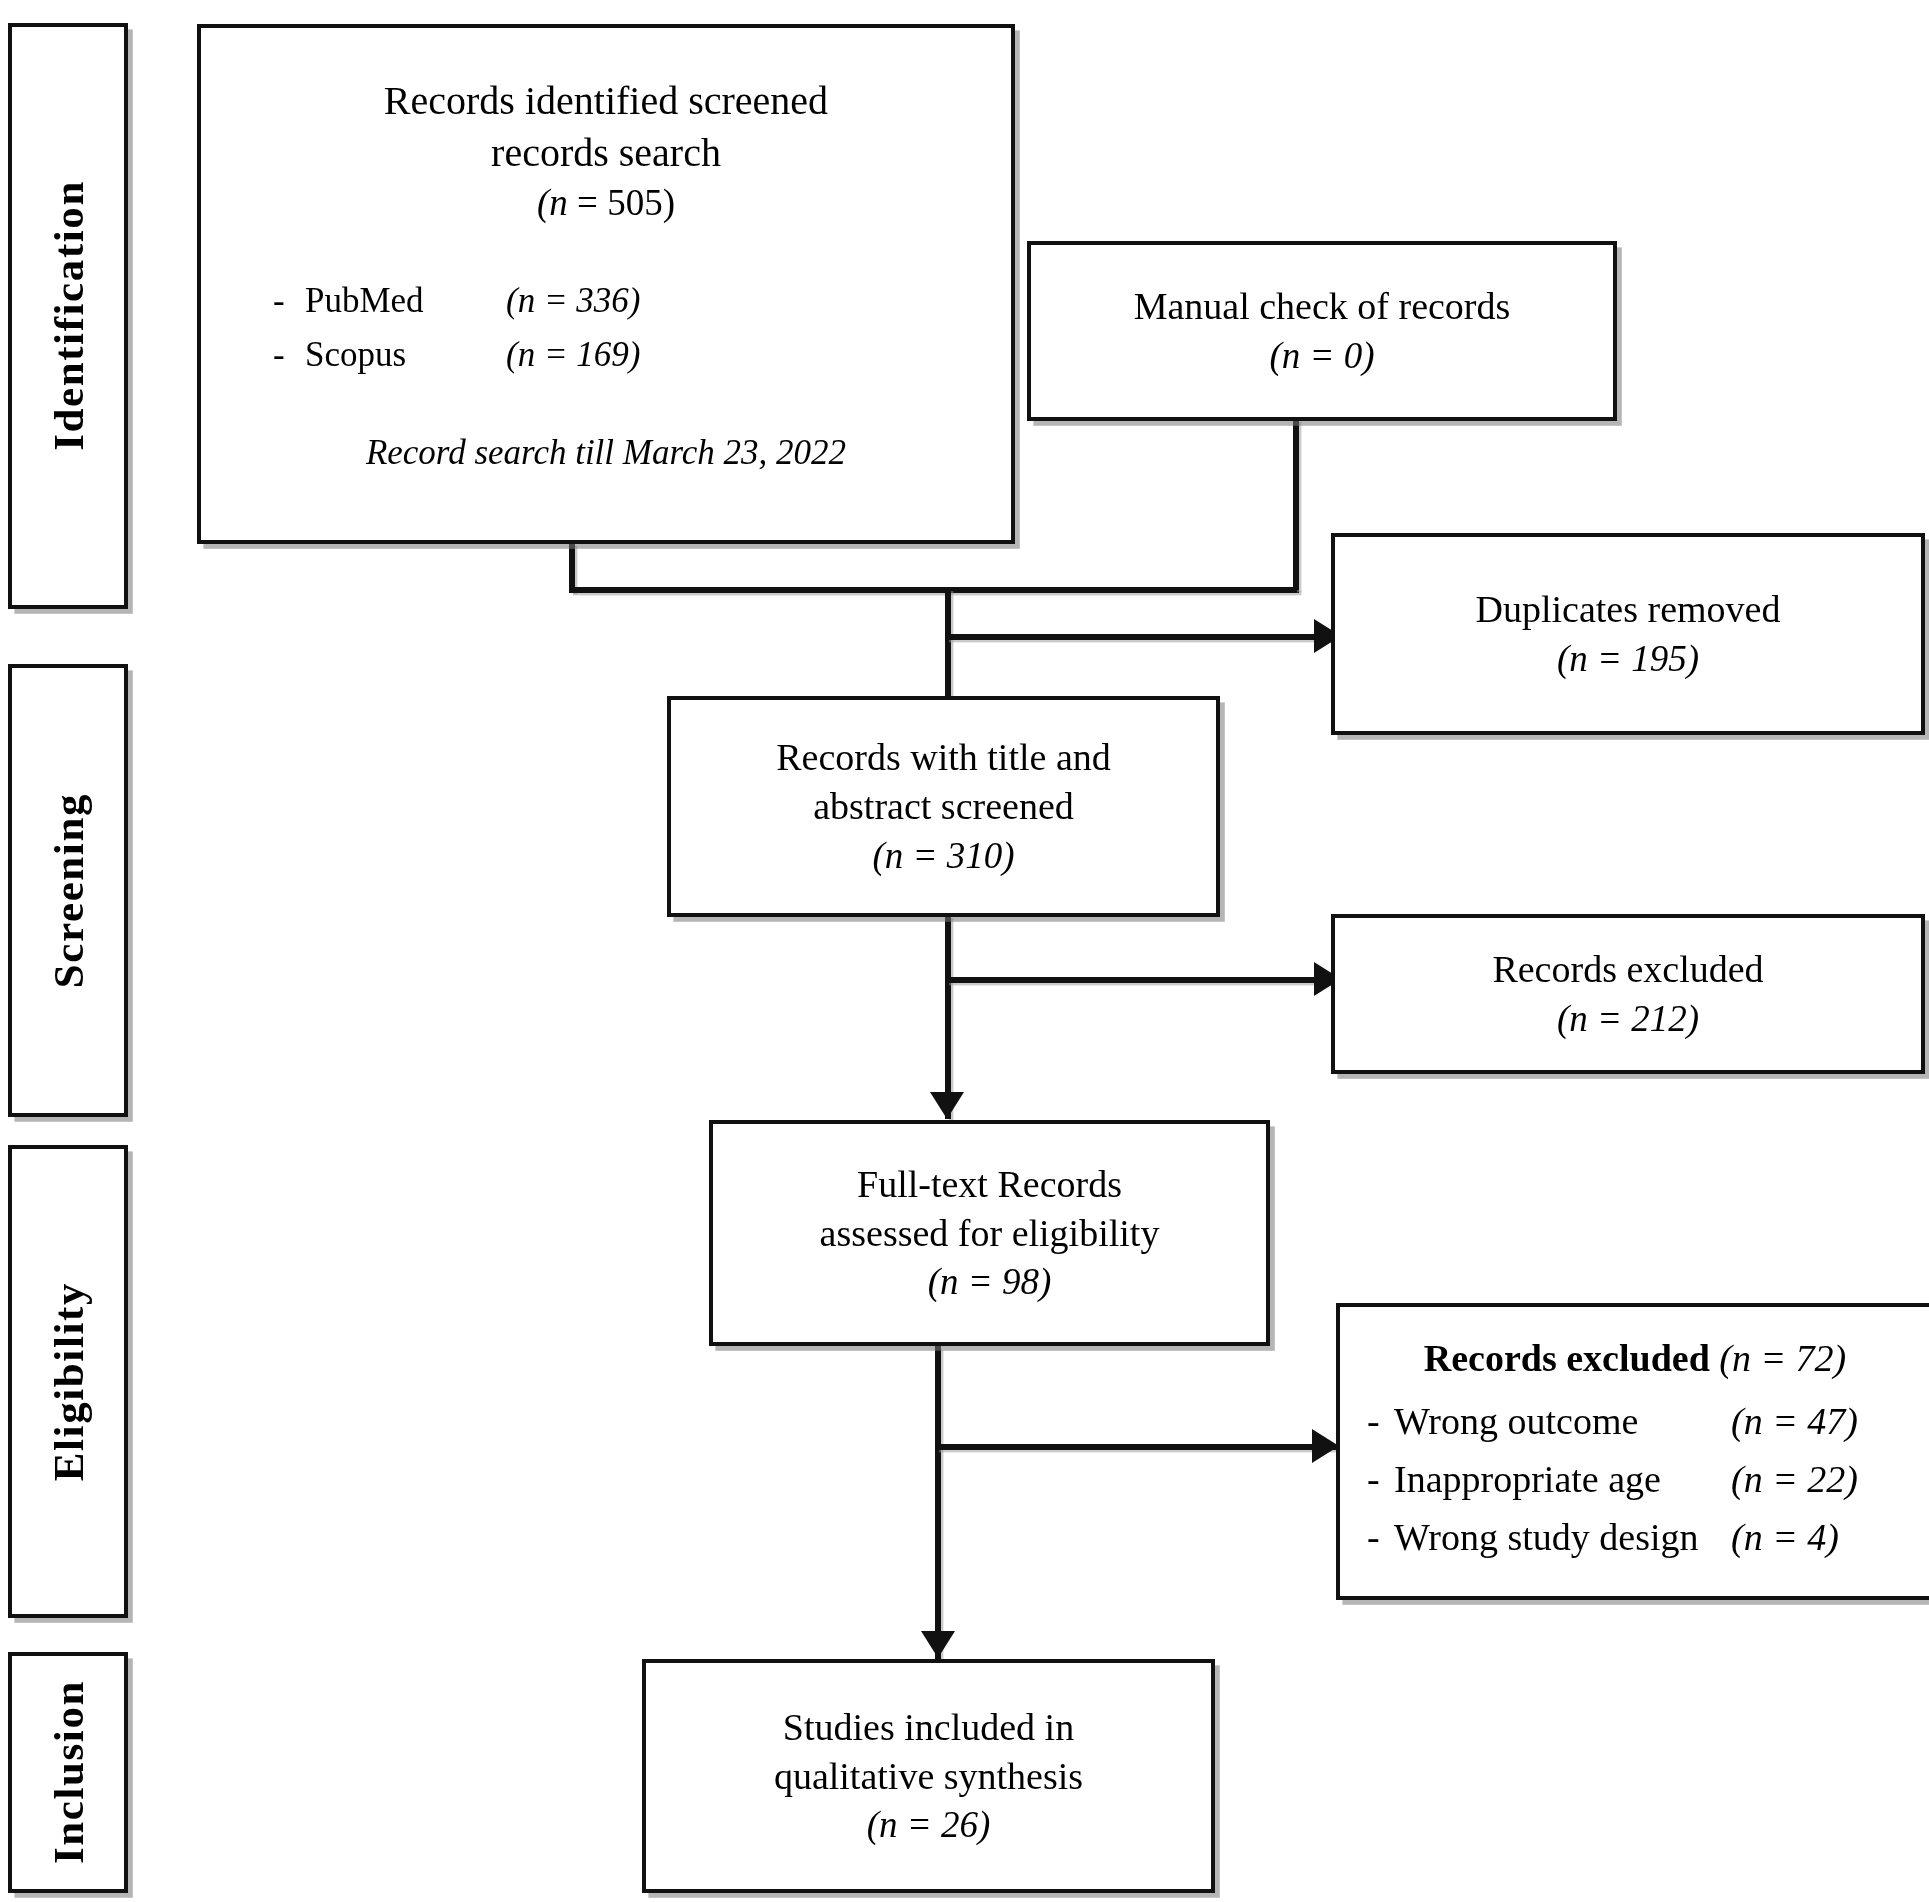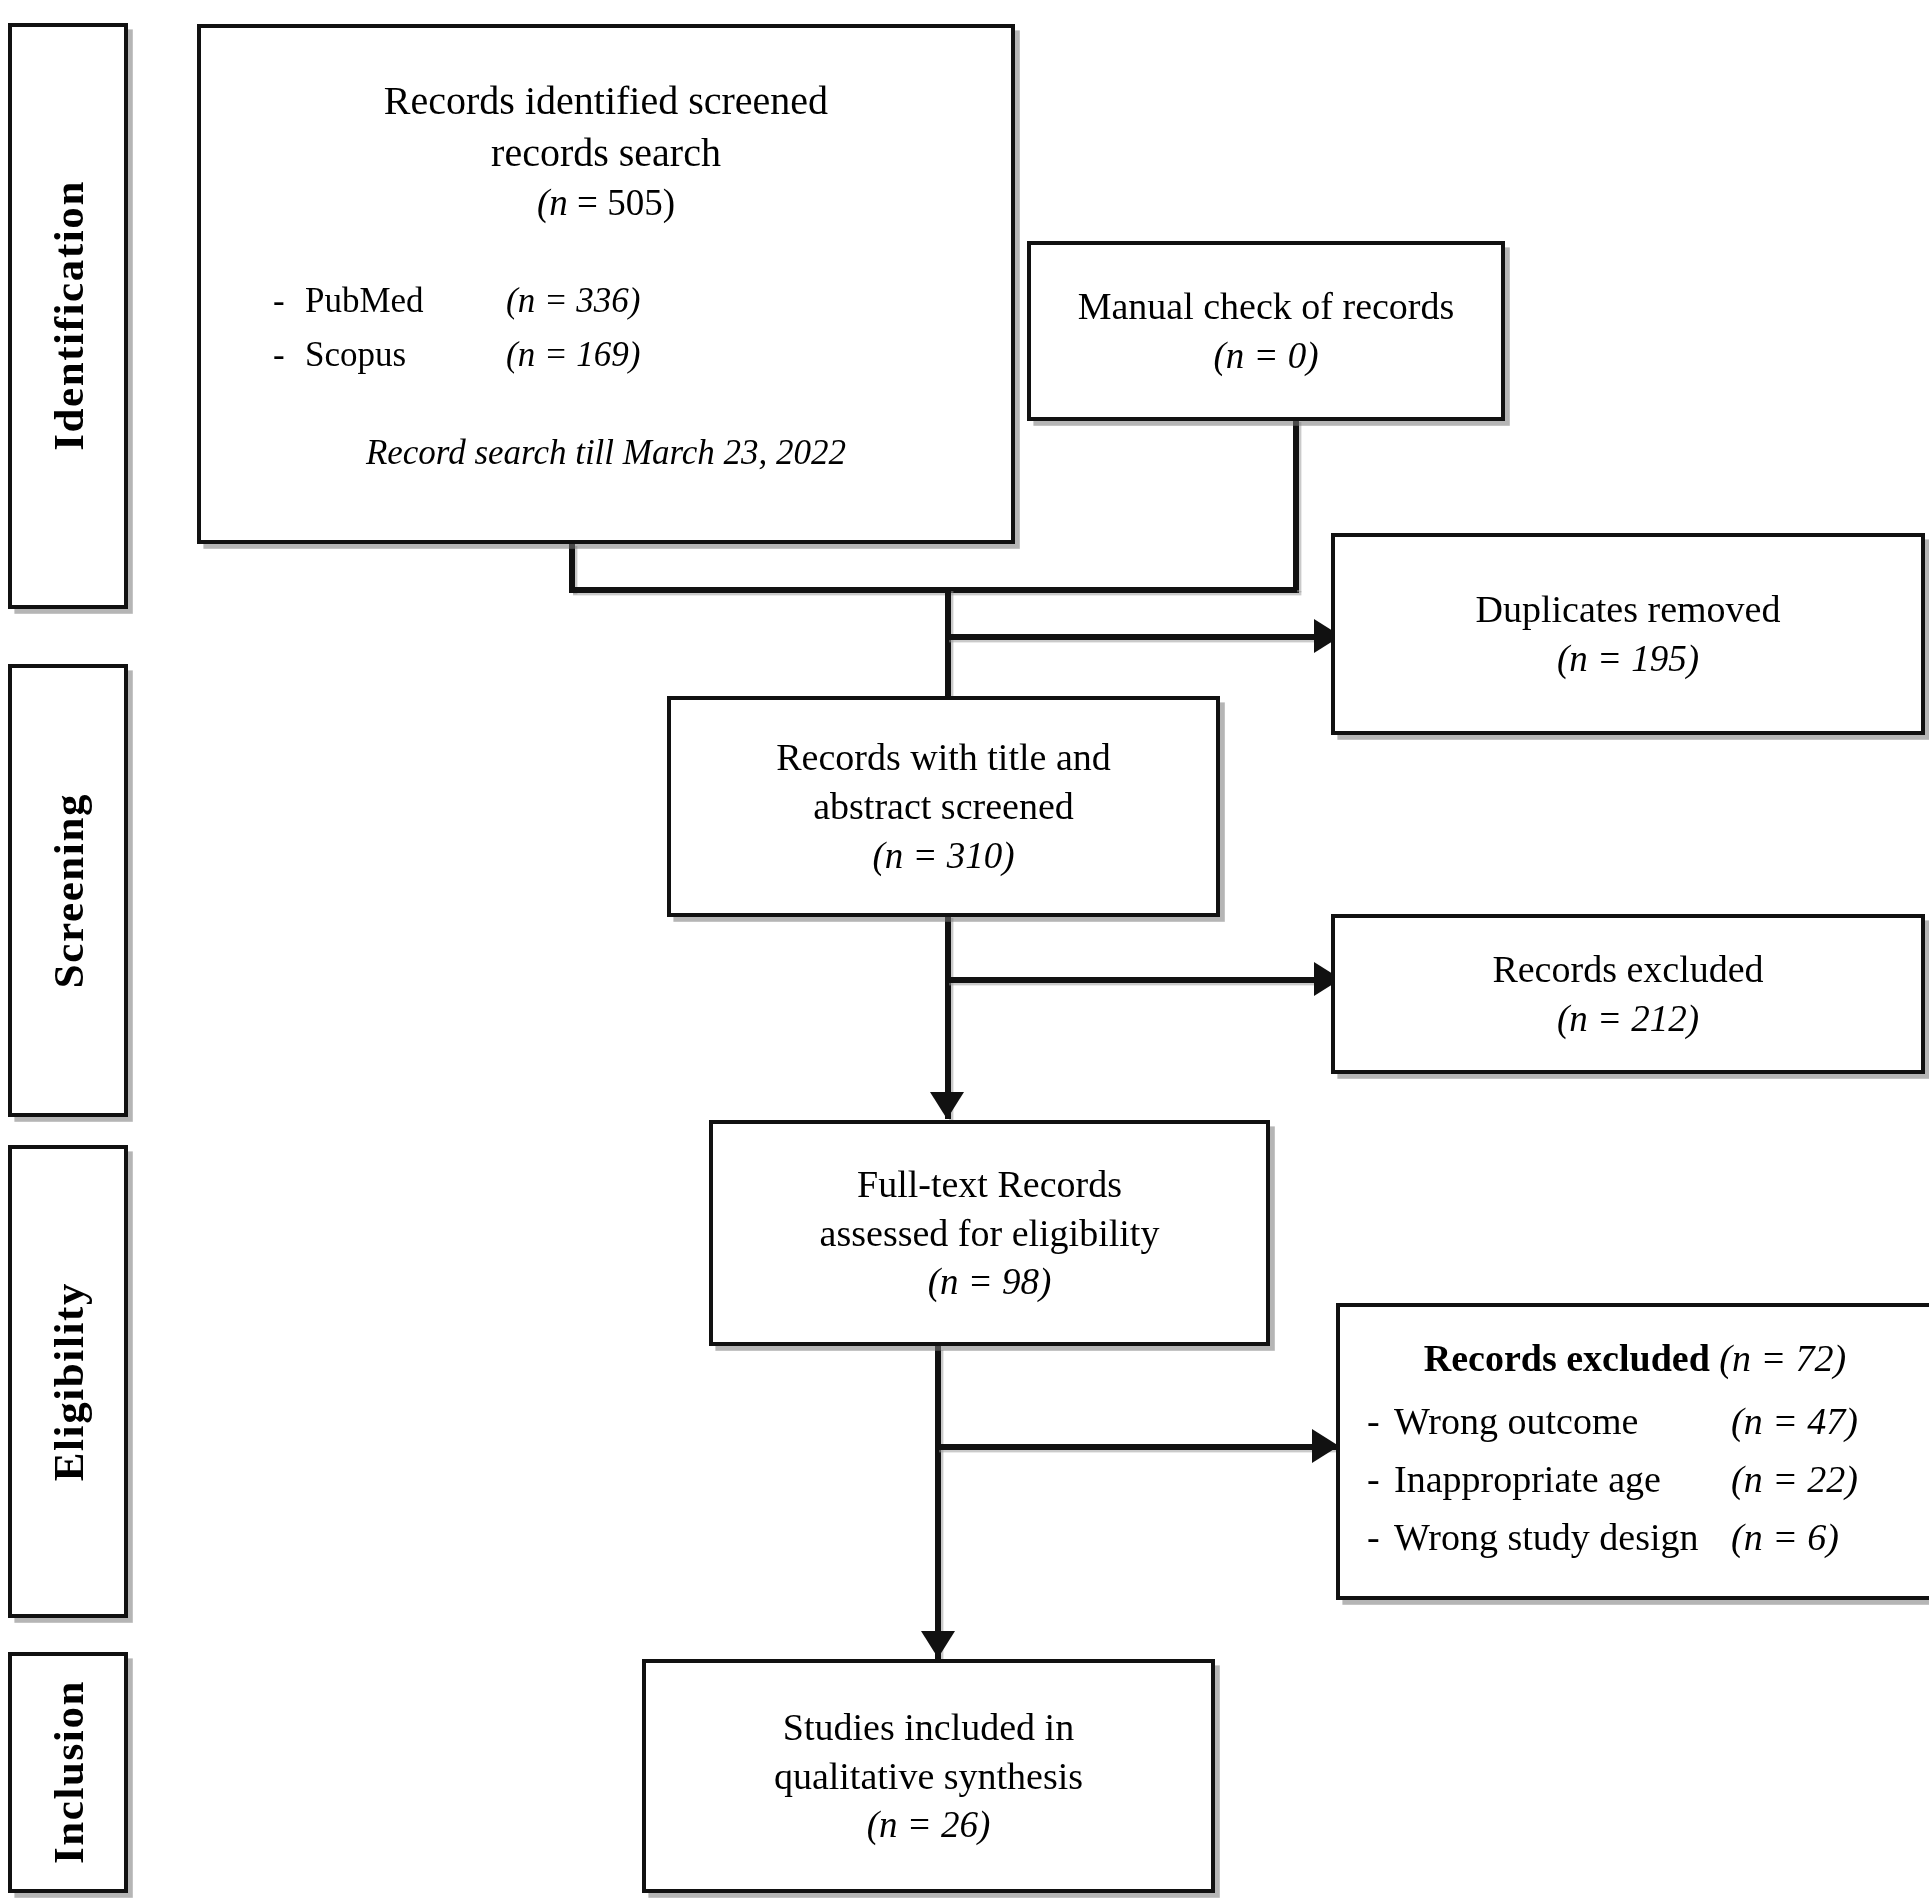--- a/index.html
+++ b/index.html
@@ -196,21 +196,21 @@
         <span class="bname t-sub" style="width:201px;">Scopus</span>
         <span class="bn t-sub ital-n">(n = 169)</span>
       </div>
     </div>
 
     <div class="gap-lg"></div>
 
     <div class="line t-italic">Record search till March 23, 2022</div>
   </div>
 
-  <div class="box" style="left:1027px; top:241px; width:478px; height:180px;">
+  <div class="box" style="left:1027px; top:241px; width:590px; height:180px;">
     <div class="line t-mid">Manual check of records</div>
     <div class="line t-n ital-n">(n = 0)</div>
   </div>
 
   <div class="box" style="left:1331px; top:533px; width:594px; height:202px;">
     <div class="line t-mid">Duplicates removed</div>
     <div class="line t-n ital-n">(n = 195)</div>
   </div>
 
   <div class="box" style="left:667px; top:696px; width:553px; height:221px;">
@@ -242,21 +242,21 @@
         <span class="exn ital-n">(n = 47)</span>
       </div>
       <div class="exrow">
         <span class="exdash">-</span>
         <span class="exlabel" style="width:337px;">Inappropriate age</span>
         <span class="exn ital-n">(n = 22)</span>
       </div>
       <div class="exrow">
         <span class="exdash">-</span>
         <span class="exlabel" style="width:337px;">Wrong study design</span>
-        <span class="exn ital-n">(n = 6)</span>
+        <span class="exn ital-n">(n = 4)</span>
       </div>
     </div>
   </div>
 
   <div class="box" style="left:642px; top:1659px; width:573px; height:234px;">
     <div class="line t-mid">Studies included in</div>
     <div class="line t-mid">qualitative synthesis</div>
     <div class="line t-n ital-n">(n = 26)</div>
   </div>
 

